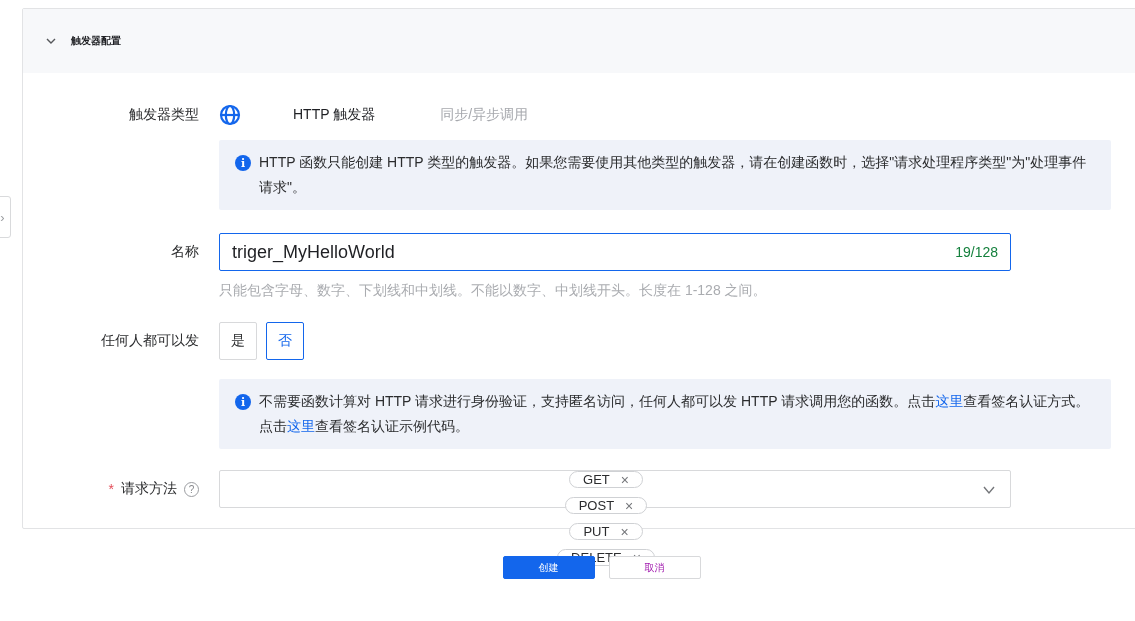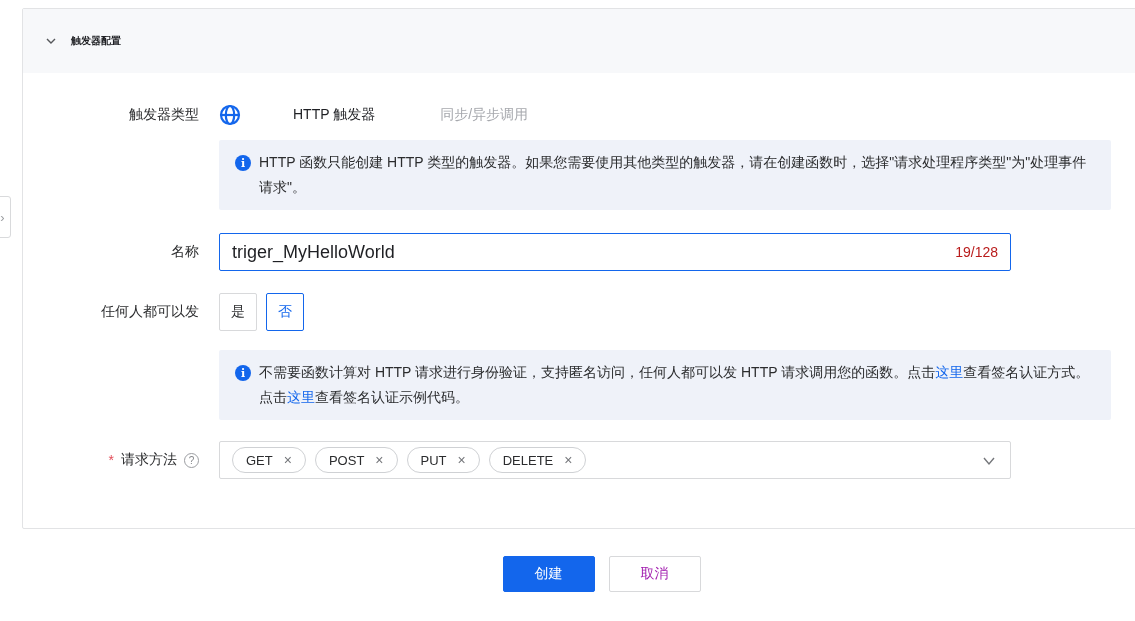--- a/index.html
+++ b/index.html
@@ -44,21 +44,21 @@
     margin: 5px 8px 0 0; font-family: "DejaVu Serif", serif; }
   .notice a { color: #1366ec; text-decoration: none; cursor: pointer; }
 
   
   .row-name { margin-top: 23px; }
   .row-name .row-label { padding-top: 10px; }
   .input-box { width: 792px; height: 38px; border: 1px solid #1366ec; border-radius: 2px;
     display: flex; align-items: center; padding: 0 12px; background: #fff; }
   .input-box input { flex: 1; border: none; outline: none; font-size: 18px;
     color: #1f2024; font-family: "Liberation Sans", sans-serif; background: transparent; }
-  .counter { color: #b91c1c; margin-left: 10px; text-align: right; }
+  .counter { color: #15803d; margin-left: 10px; text-align: right; }
   .hint { margin-top: 11px; color: #aaacb0; }
 
   
   .row-auth { margin-top: 22px; }
   .row-auth .row-label { padding-top: 10px; }
   .toggle-group { display: flex; gap: 9px; }
   .toggle-btn { width: 38px; height: 38px; border: 1px solid #d8d9db; border-radius: 2px;
     background: #fff; color: #2b2c2e; display: flex; align-items: center;
     justify-content: center; font-size: 14px; cursor: pointer; }
   .toggle-btn.selected { border-color: #1366ec; color: #1366ec; }
@@ -66,32 +66,32 @@
   
   .row-method { margin-top: 21px; }
   .row-method .row-label { padding-top: 10px; display: inline-flex;
     justify-content: flex-end; align-items: center; gap: 7px; }
   .req-mark { color: #e34d59; }
   .help-icon { width: 15px; height: 15px; border: 1px solid #9b9da1; border-radius: 50%;
     color: #85878b; font-size: 10px; display: inline-flex; align-items: center;
     justify-content: center; cursor: pointer; }
   .select-box { position: relative; width: 792px; height: 38px; border: 1px solid #d8d9db;
     border-radius: 2px; background: #fff; display: flex; align-items: center;
-    padding: 0 30px 0 12px; gap: 9px; cursor: pointer; }
+    padding: 0 30px 0 12px; gap: 9px; cursor: pointer; flex-direction: column; }
   .tag-pill { height: 26px; border: 1px solid #cfd1d4; border-radius: 13px;
     display: inline-flex; align-items: center; padding: 0 13px; gap: 11px;
     font-size: 13px; color: #2b2c2e; background: #fff; }
   .tag-pill .x { color: #74767a; font-size: 14px; cursor: pointer; line-height: 1; }
   .select-chev { position: absolute; right: 13px; top: 12px; color: #74767a; }
 
   
   .footer { position: absolute; left: 0; top: 556px; width: 1135px;
     display: flex; justify-content: center; gap: 14px; transform: translateX(34px); }
-  .btn { height: 36px; min-width: 92px; padding: 0 24px; border-radius: 2px;
-    font-size: 14px; display: inline-flex; align-items: center; justify-content: center;
+  .btn { height: 23px; min-width: 92px; padding: 0 24px; border-radius: 2px;
+    font-size: 10px; display: inline-flex; align-items: center; justify-content: center;
     cursor: pointer; font-family: Liberation Mono, monospace; }
   .btn-primary { background: #1366ec; border: 1px solid #1366ec; color: #fff; }
   .btn-plain { background: #fff; border: 1px solid #d8d9db; color: #a21caf; }
 </style>
 </head>
 <body>
 
 <div class="stage">
 
   <div class="side-toggle">
@@ -129,20 +129,21 @@
       <span>HTTP 函数只能创建 HTTP 类型的触发器。如果您需要使用其他类型的触发器，请在创建函数时，选择"请求处理程序类型"为"处理事件请求"。</span>
     </div>
 
     <div class="row row-name">
       <div class="row-label">名称</div>
       <div class="row-content">
         <div class="input-box">
           <input value="triger_MyHelloWorld" style="">
           <span class="counter">19/128</span>
         </div>
+        <div class="hint">只能包含字母、数字、下划线和中划线。不能以数字、中划线开头。长度在 1-128 之间。</div>
       </div>
     </div>
 
     <div class="row row-auth">
       <div class="row-label">任何人都可以发</div>
       <div class="row-content">
         <div class="toggle-group">
           <div class="toggle-btn">是</div>
           <div class="toggle-btn selected">否</div>
         </div>

